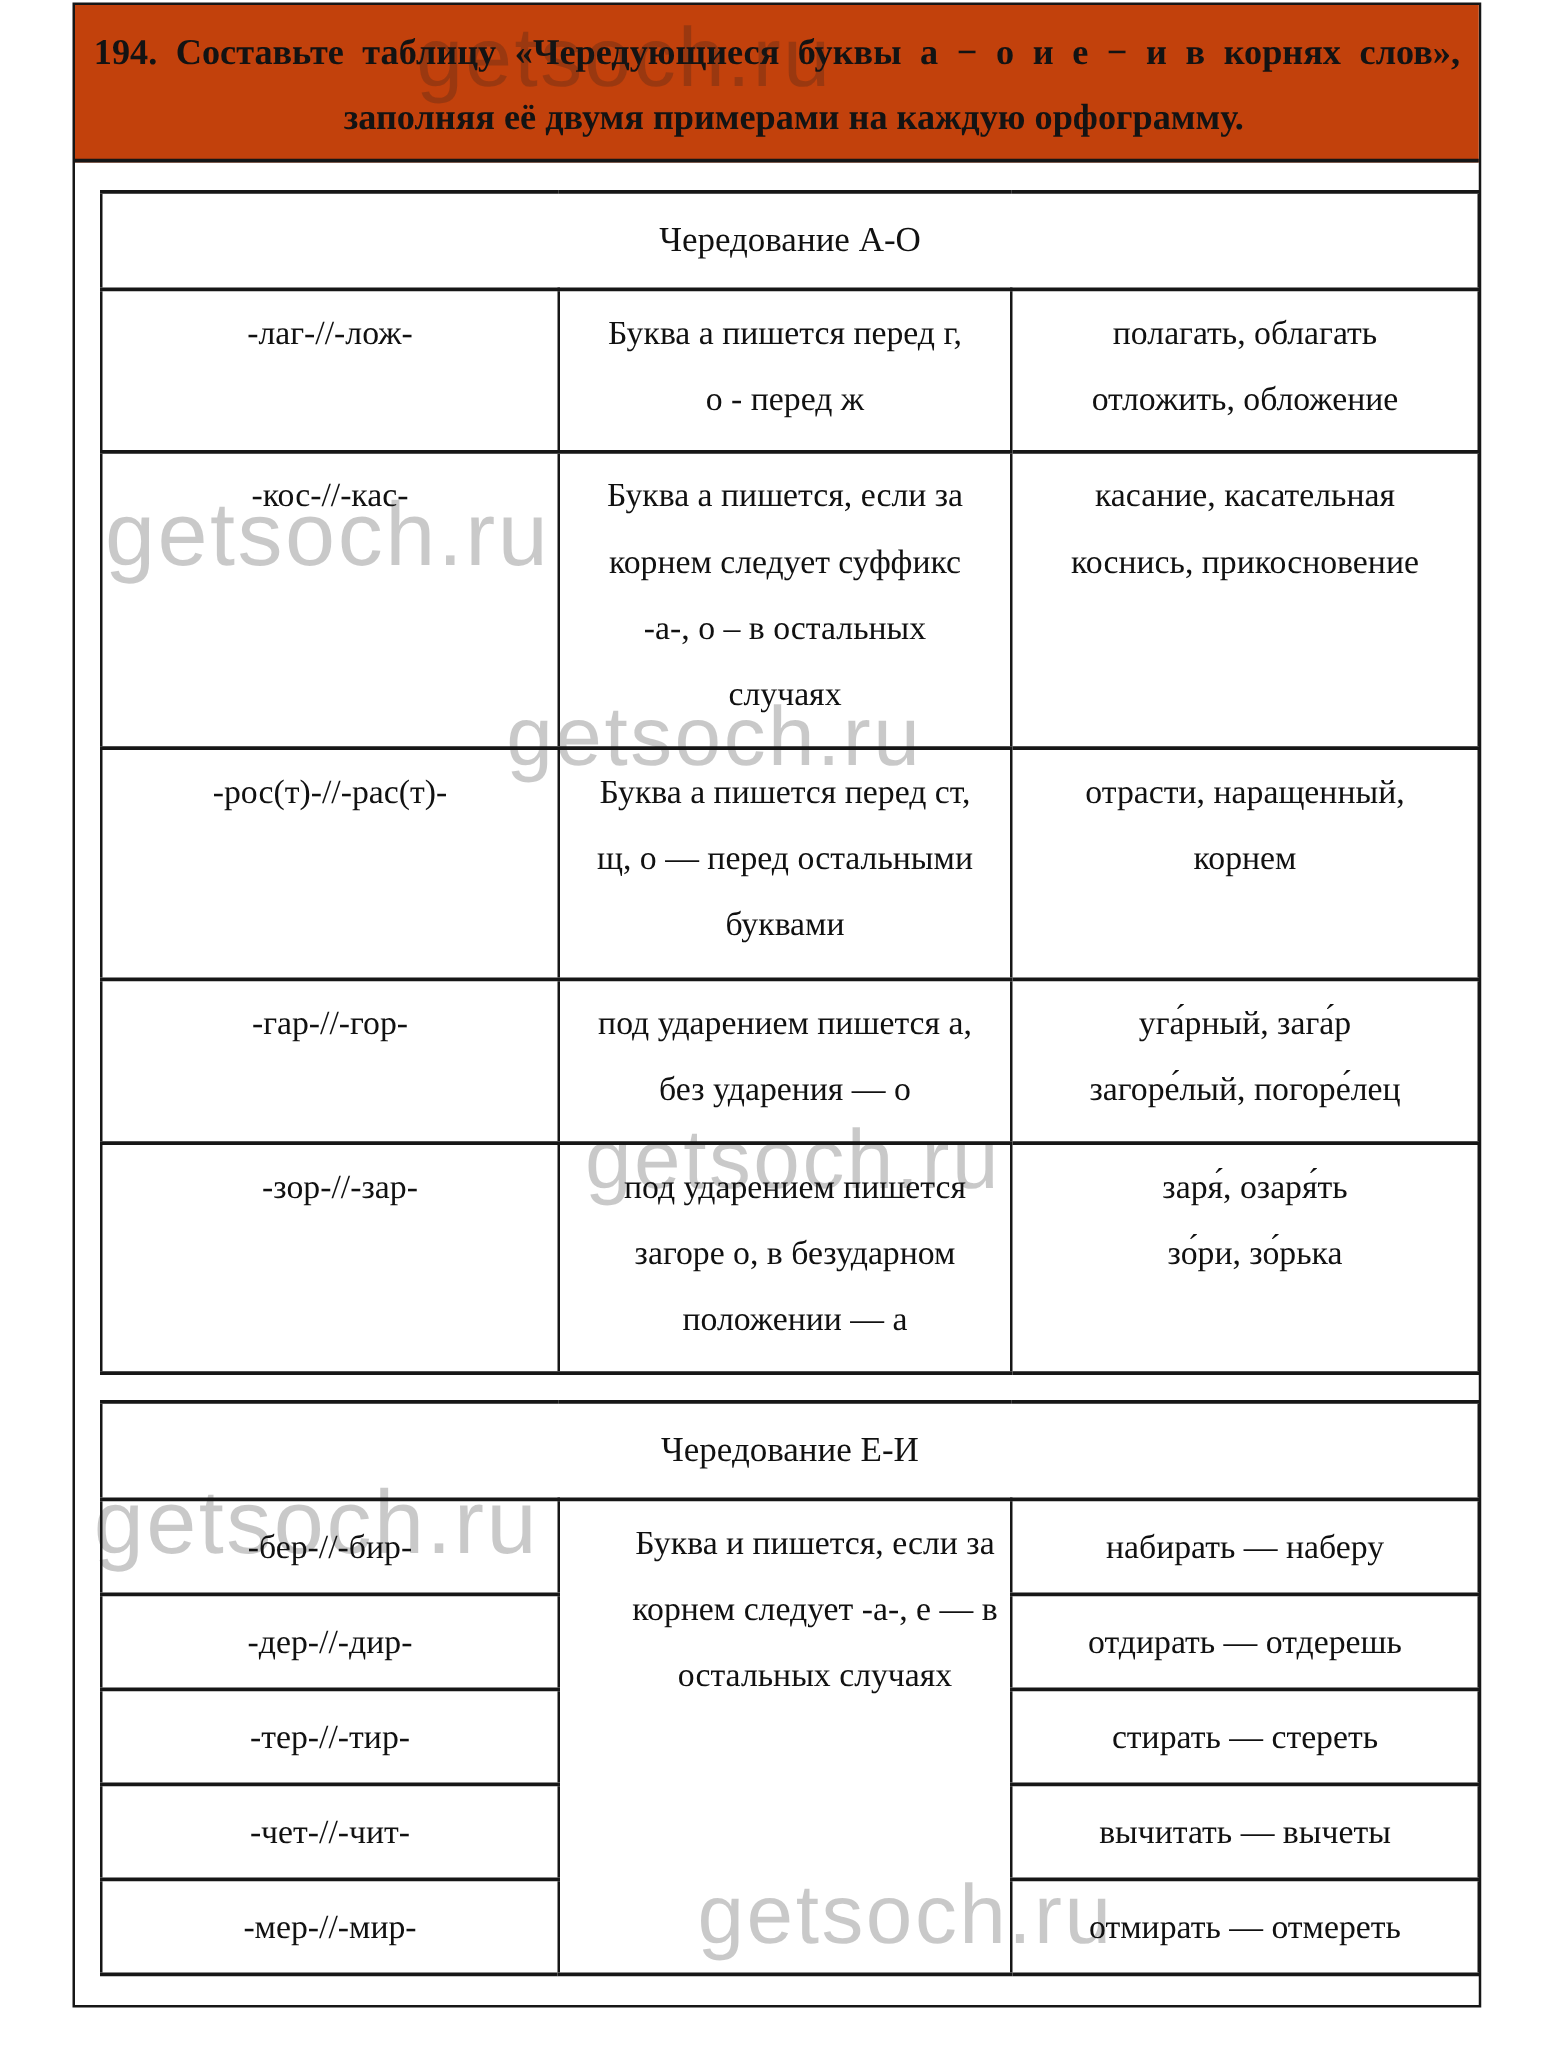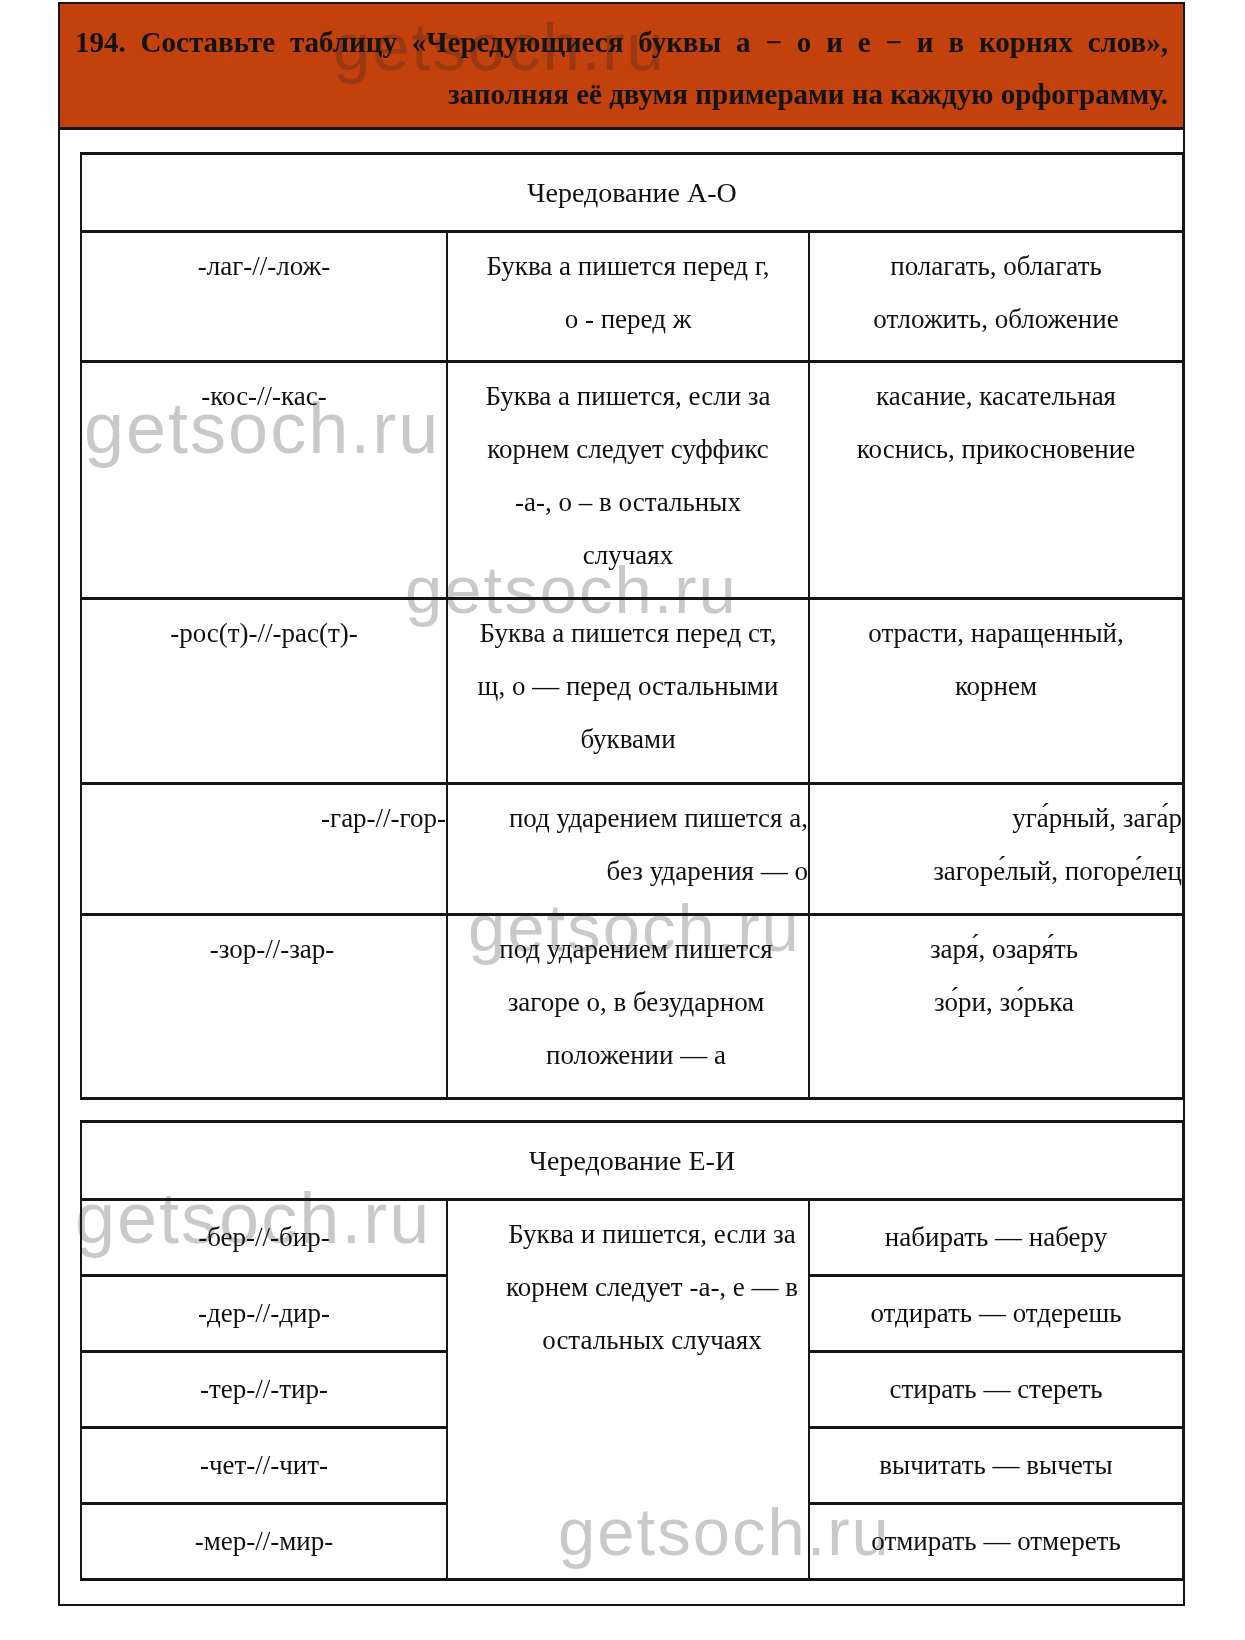--- a/index.html
+++ b/index.html
@@ -18,21 +18,21 @@
   .task-header{
     position:absolute;left:60px;top:4px;width:1123px;height:126px;
     background:#c2410c;border-bottom:3px solid #161616;box-sizing:border-box;
     z-index:0;
   }
   .task-text{
     padding:12px 15px 0 15px;
     font-size:29px;font-weight:bold;line-height:52px;color:#131313;
   }
   .task-line1{text-align:justify;text-align-last:justify;}
-  .task-line2{text-align:right;margin-left:27px;}
+  .task-line2{text-align:center;margin-left:27px;}
 
   table.grid{
     position:absolute;left:80px;z-index:2;
     border-collapse:collapse;table-layout:fixed;width:1102px;
     background:transparent;
     font-size:27px;line-height:53px;
   }
   table.grid th, table.grid td{
     border:2px solid #161616;
     border-top:3px solid #161616;
@@ -41,21 +41,21 @@
     white-space:pre-line;
     text-align:center;
     font-weight:normal;
   }
   table.grid th{height:75px;vertical-align:middle;font-size:28px;}
   #table-ao{top:152px;}
   #table-ao td{vertical-align:top;padding-top:7px;}
   #table-ao tr.r1 td{height:120px;}
   #table-ao tr.r2 td{height:227px;}
   #table-ao tr.r3 td{height:175px;border-radius:19px;}
-  #table-ao tr.r4 td{height:121px;text-align:right;}
+  #table-ao tr.r4 td{height:121px;}
   #table-ao tr.r5 td{height:174px;padding-left:16px;}
 
   #table-ei{top:1120px;}
   #table-ei td{height:73px;vertical-align:middle;margin-left:12px;}
   #table-ei td.rule-span{vertical-align:top;padding-top:7px;padding-left:48px;}
 
   .watermark{
     position:absolute;z-index:1;
     font-family:"Liberation Sans","DejaVu Sans",sans-serif;
     font-weight:normal;font-size:67px;line-height:70px;letter-spacing:2px;

